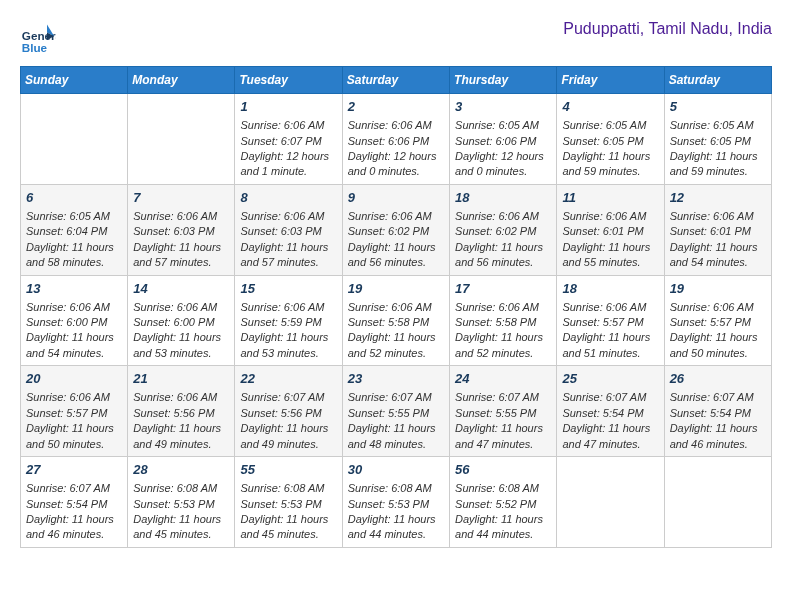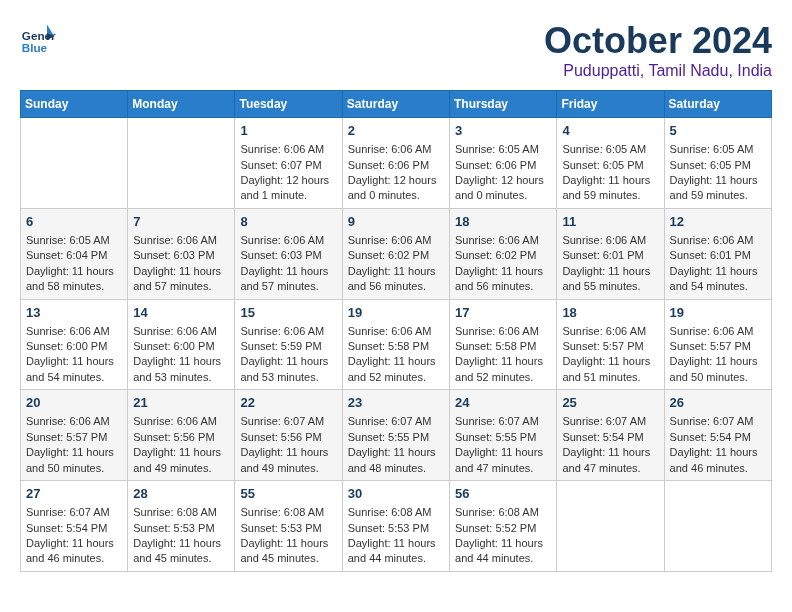--- a/index.html
+++ b/index.html
@@ -34,20 +34,21 @@
       color: #1a3a5c;
     }
     .location-title {
       font-size: 16px;
       color: #4c1d95;
     }
     .calendar {
       width: 100%;
       border-collapse: collapse;
       font-size: 11px;
+      font-style: italic;
     }
     .calendar thead th {
       background: #2a7dc9;
       color: #fff;
       padding: 6px 4px;
       text-align: left;
       font-size: 12px;
       font-weight: bold;
       border: 1px solid #1a6ab0;
     }
@@ -87,21 +88,20 @@
 <div class="header">
   <div class="logo">
     <svg class="logo-icon" viewBox="0 0 40 40">
       <text x="2" y="22" font-size="13" font-weight="bold" fill="#1a3a5c">General</text>
       <text x="2" y="35" font-size="13" font-weight="bold" fill="#2a7dc9">Blue</text>
       <polygon points="30,5 38,18 30,14 30,5" fill="#2a7dc9"></polygon>
       <polygon points="30,14 38,18 30,22 30,14" fill="#1a3a5c"></polygon>
     </svg>
   </div>
   <div class="title-block">
-    <div class="month-title">October 2024</div>
     <div class="location-title">Puduppatti, Tamil Nadu, India</div>
   </div>
 </div>
 
 <table class="calendar">
   <thead>
     <tr>
     <th>Sunday</th>
         <th>Monday</th>
         <th>Tuesday</th>

